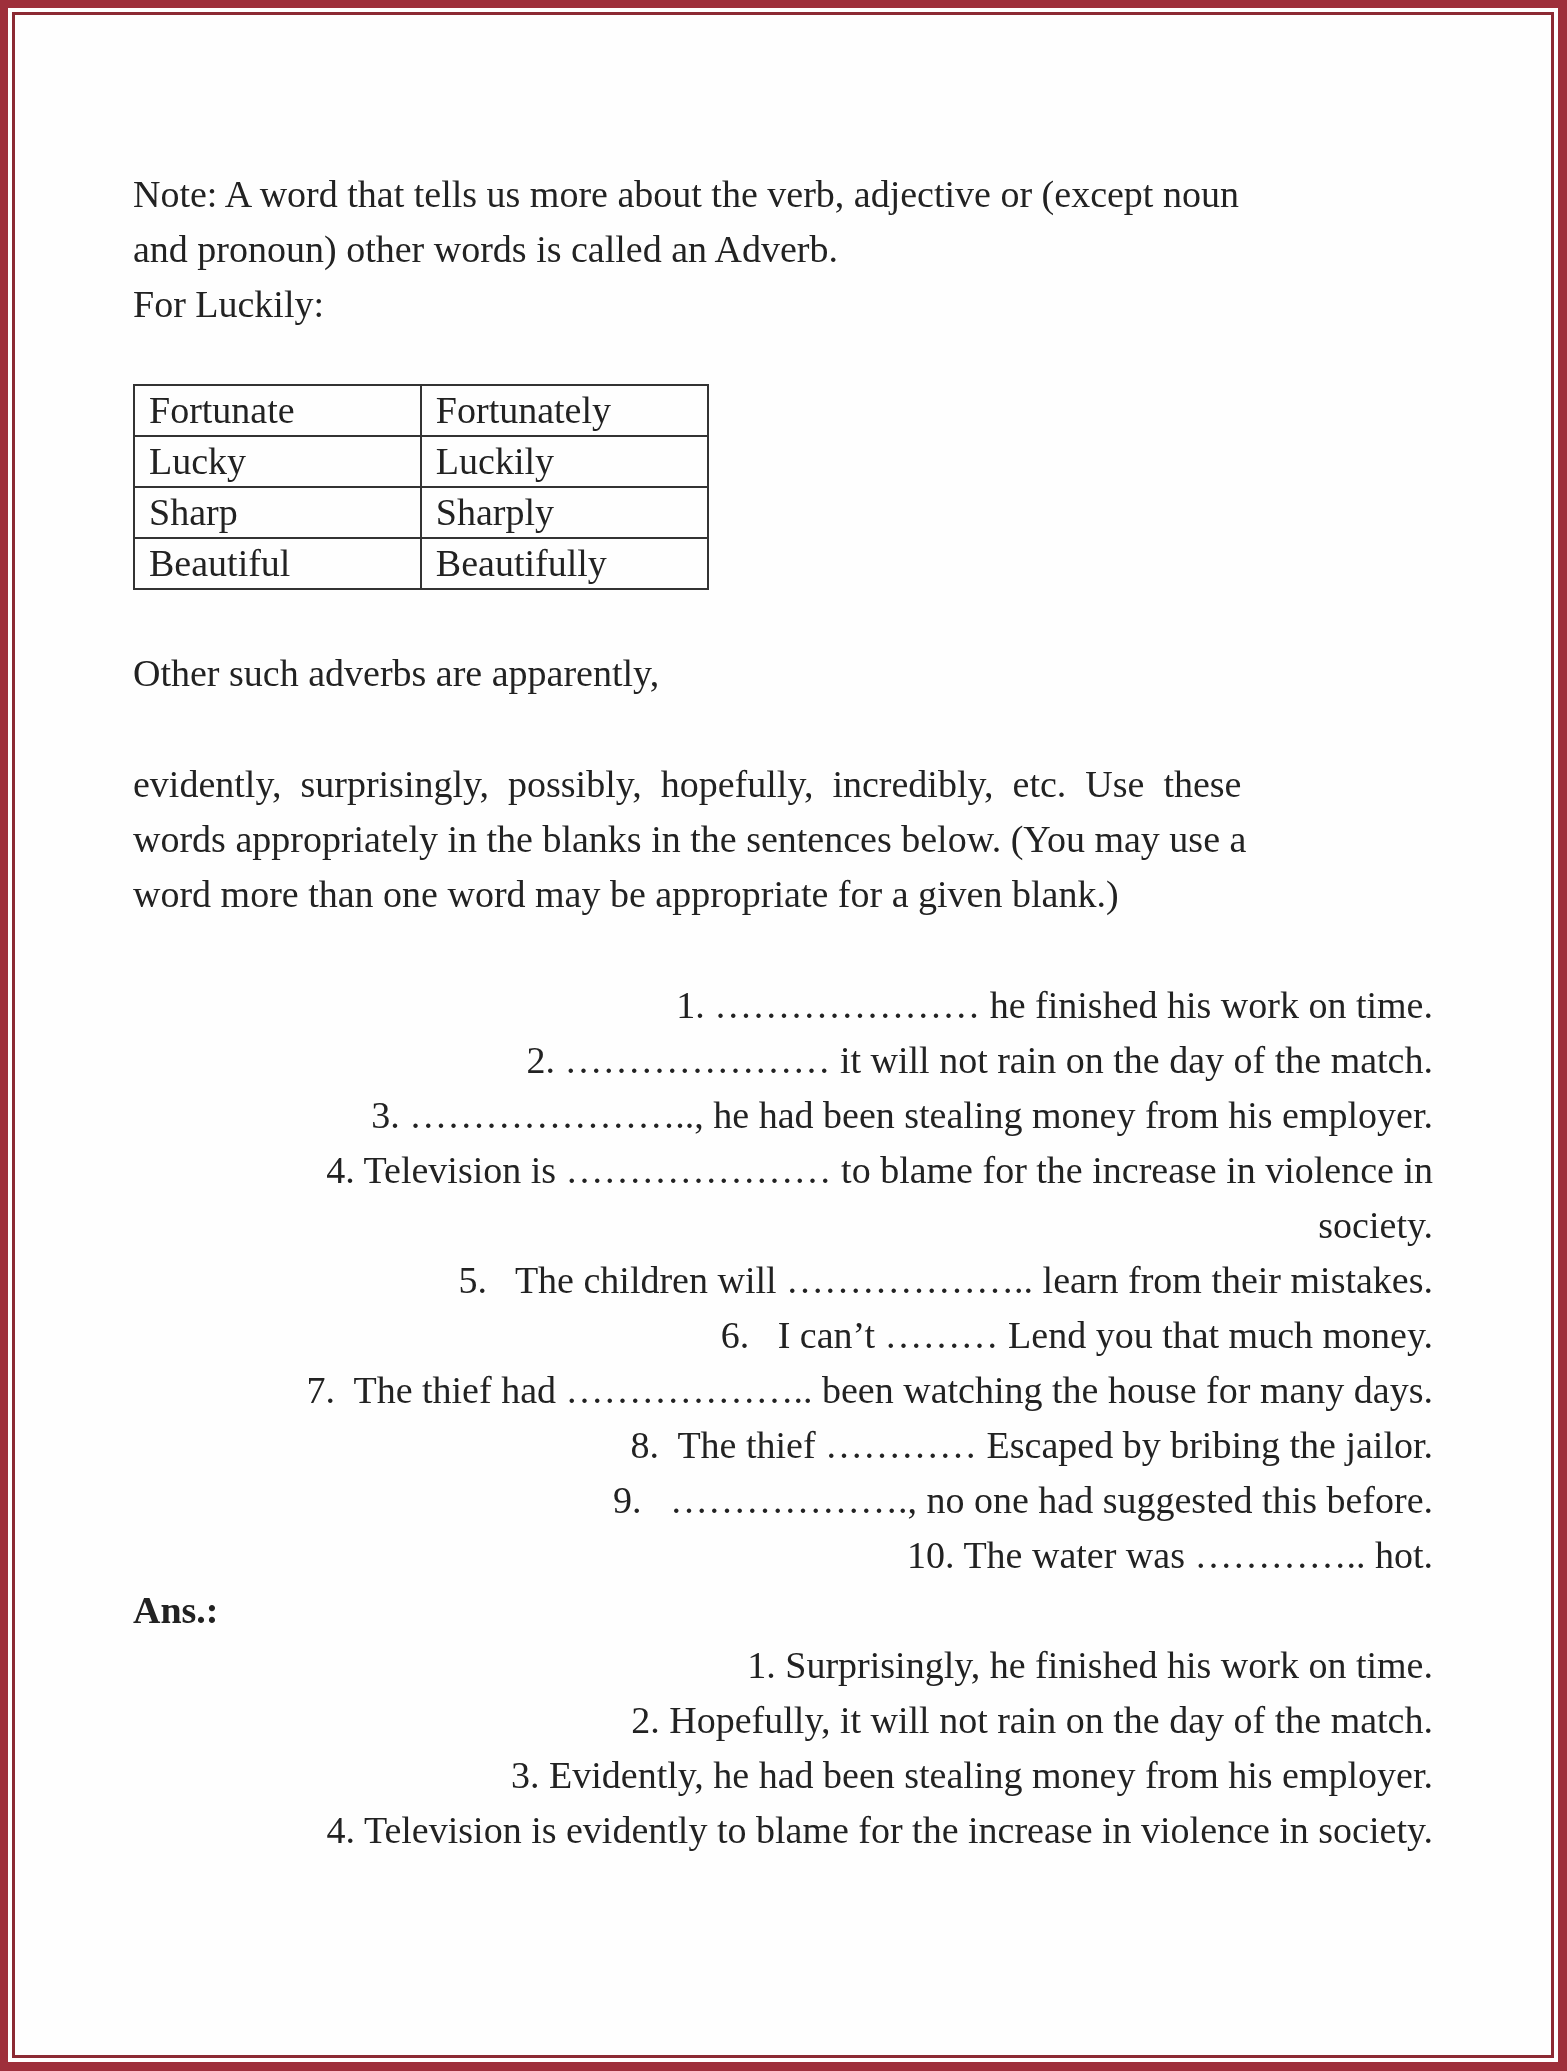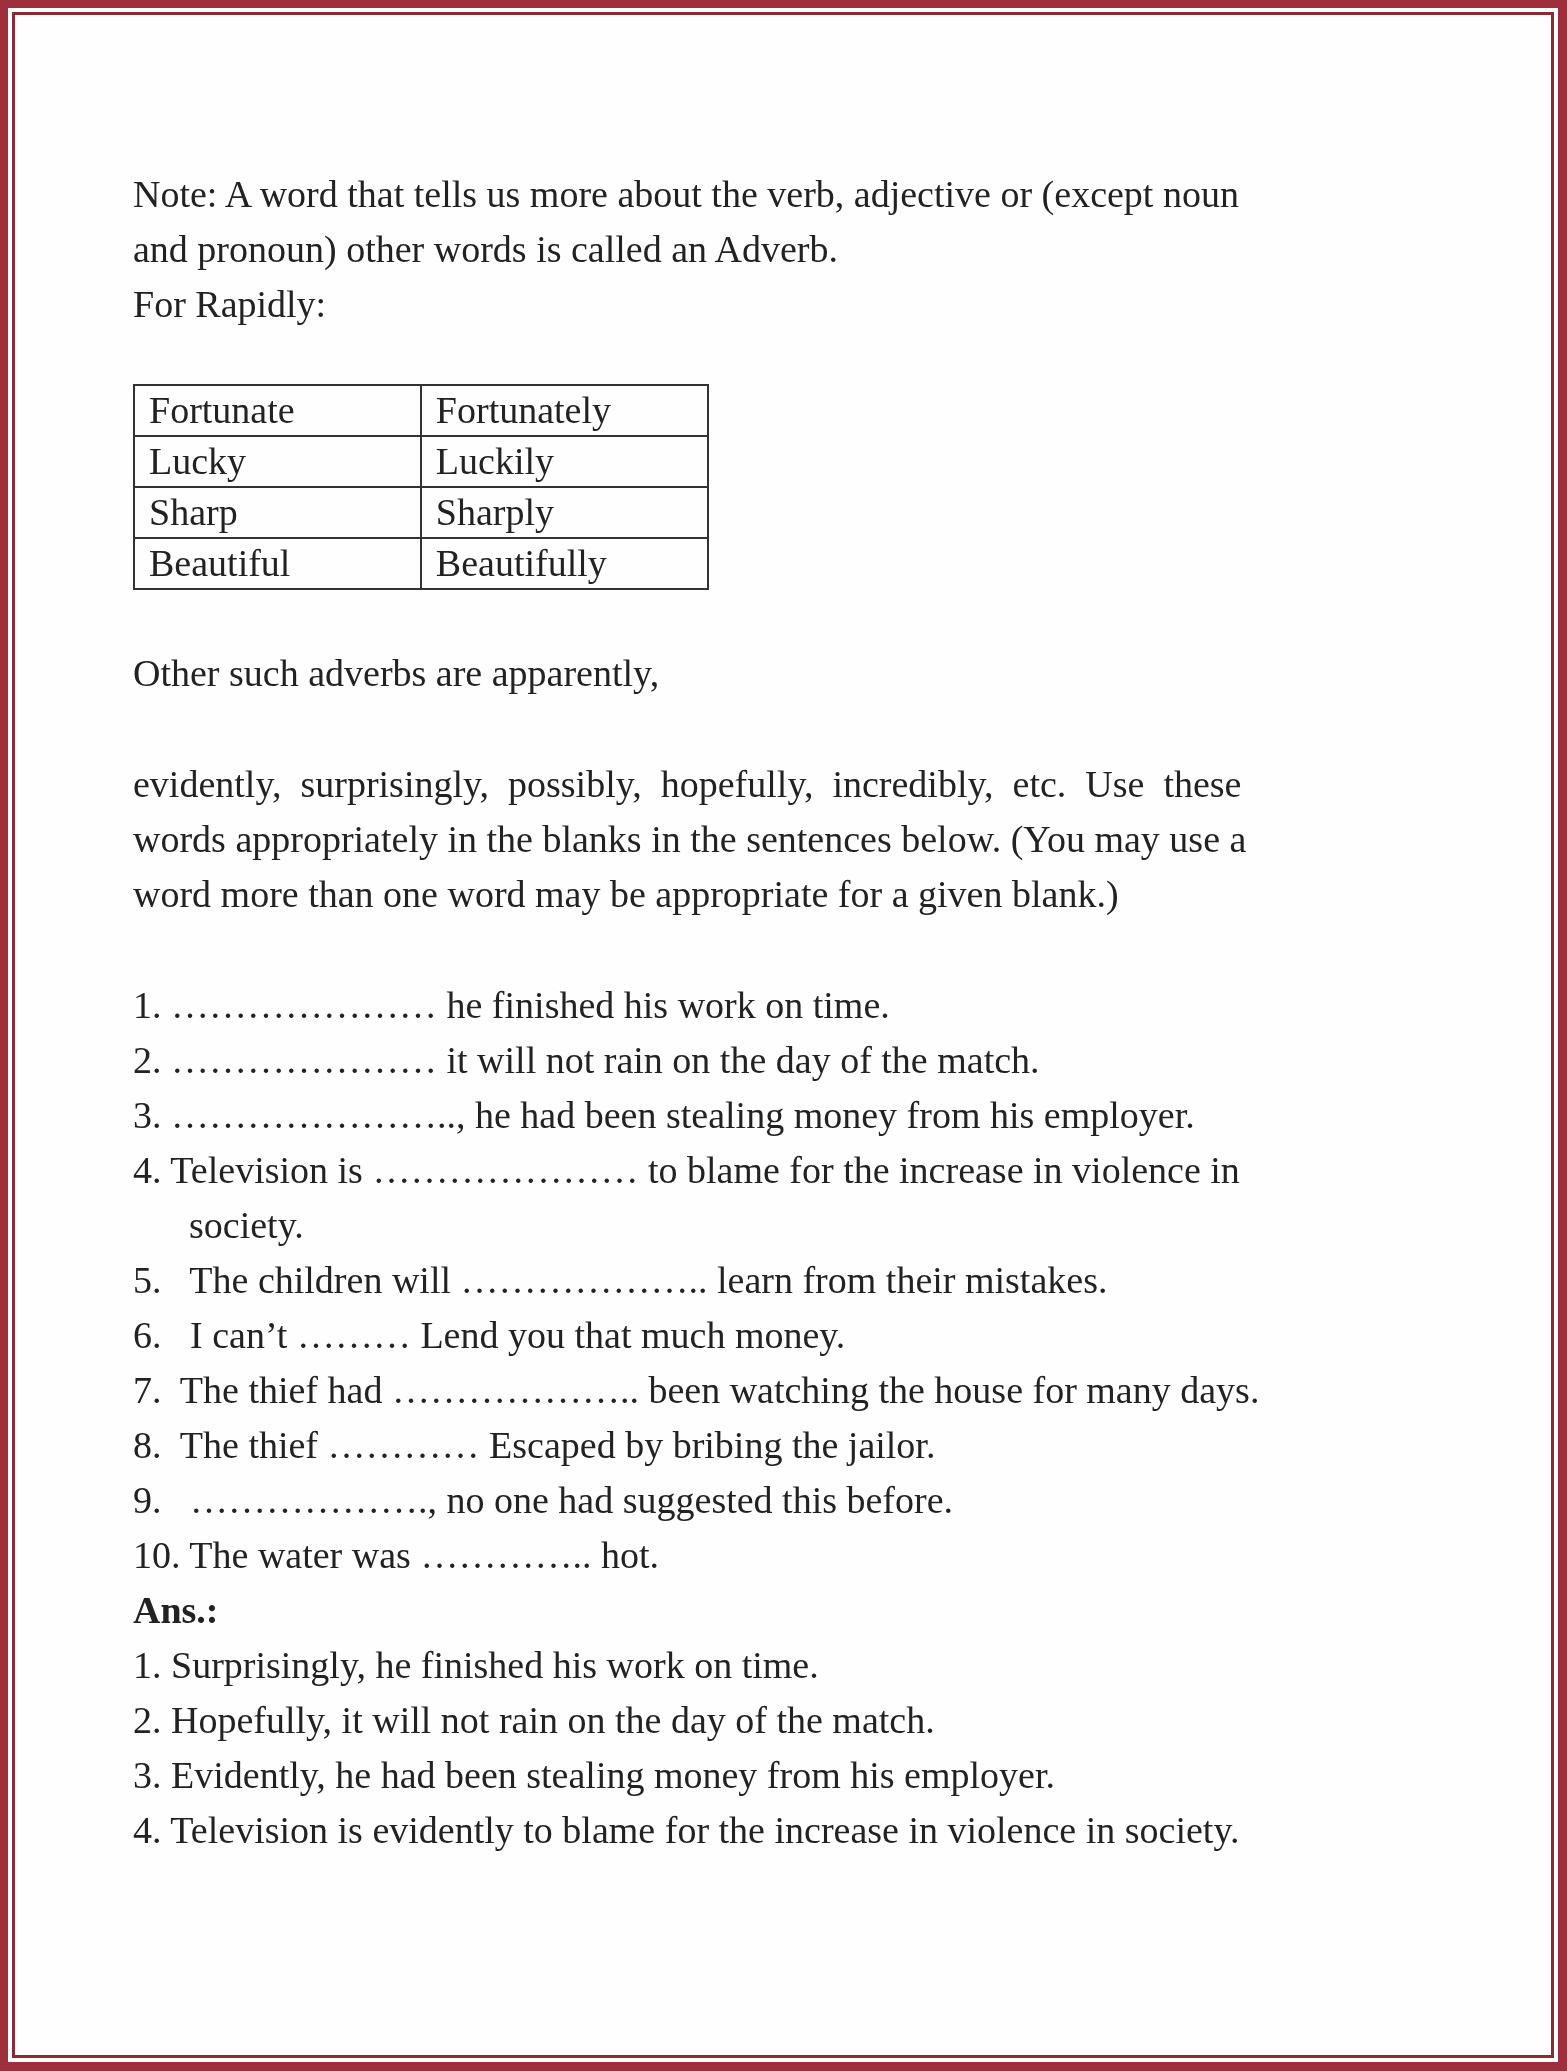--- a/index.html
+++ b/index.html
@@ -52,37 +52,37 @@
   table.adverbs td {
     border: 2px solid #333333;
     padding: 0 14px;
     height: 49px;
     line-height: 49px;
     vertical-align: middle;
     font-size: 38px;
   }
   table.adverbs td.c1 { width: 258px; }
   table.adverbs td.c2 { width: 258px; }
-  .ex-list, .ans-list { list-style: none; margin: 0; padding: 0; }
+  .ex-list, .ans-list { list-style: none; margin: 0; padding: 0; text-align: right; }
   .ex-list li, .ans-list li { margin: 0; }
   .indent { padding-left: 56px; }
   .ans-head { font-weight: bold; }
 </style>
 </head>
 <body>
 
 <div class="frame-outer"></div>
 <div class="frame-white"></div>
 <div class="frame-inner"></div>
 
 <div class="page">
 
   <p class="para">Note: A word that tells us more about the verb, adjective or (except noun</p>
   <p class="para">and pronoun) other words is called an Adverb.</p>
-  <p class="para">For Rapidly:</p>
+  <p class="para">For Luckily:</p>
 
   <div class="gap-sm"></div>
 
   <table class="adverbs">
     <tbody>
         <tr>
       <td class="c1">Fortunate</td>
       <td class="c2">Fortunately</td>
     </tr>
     <tr>

